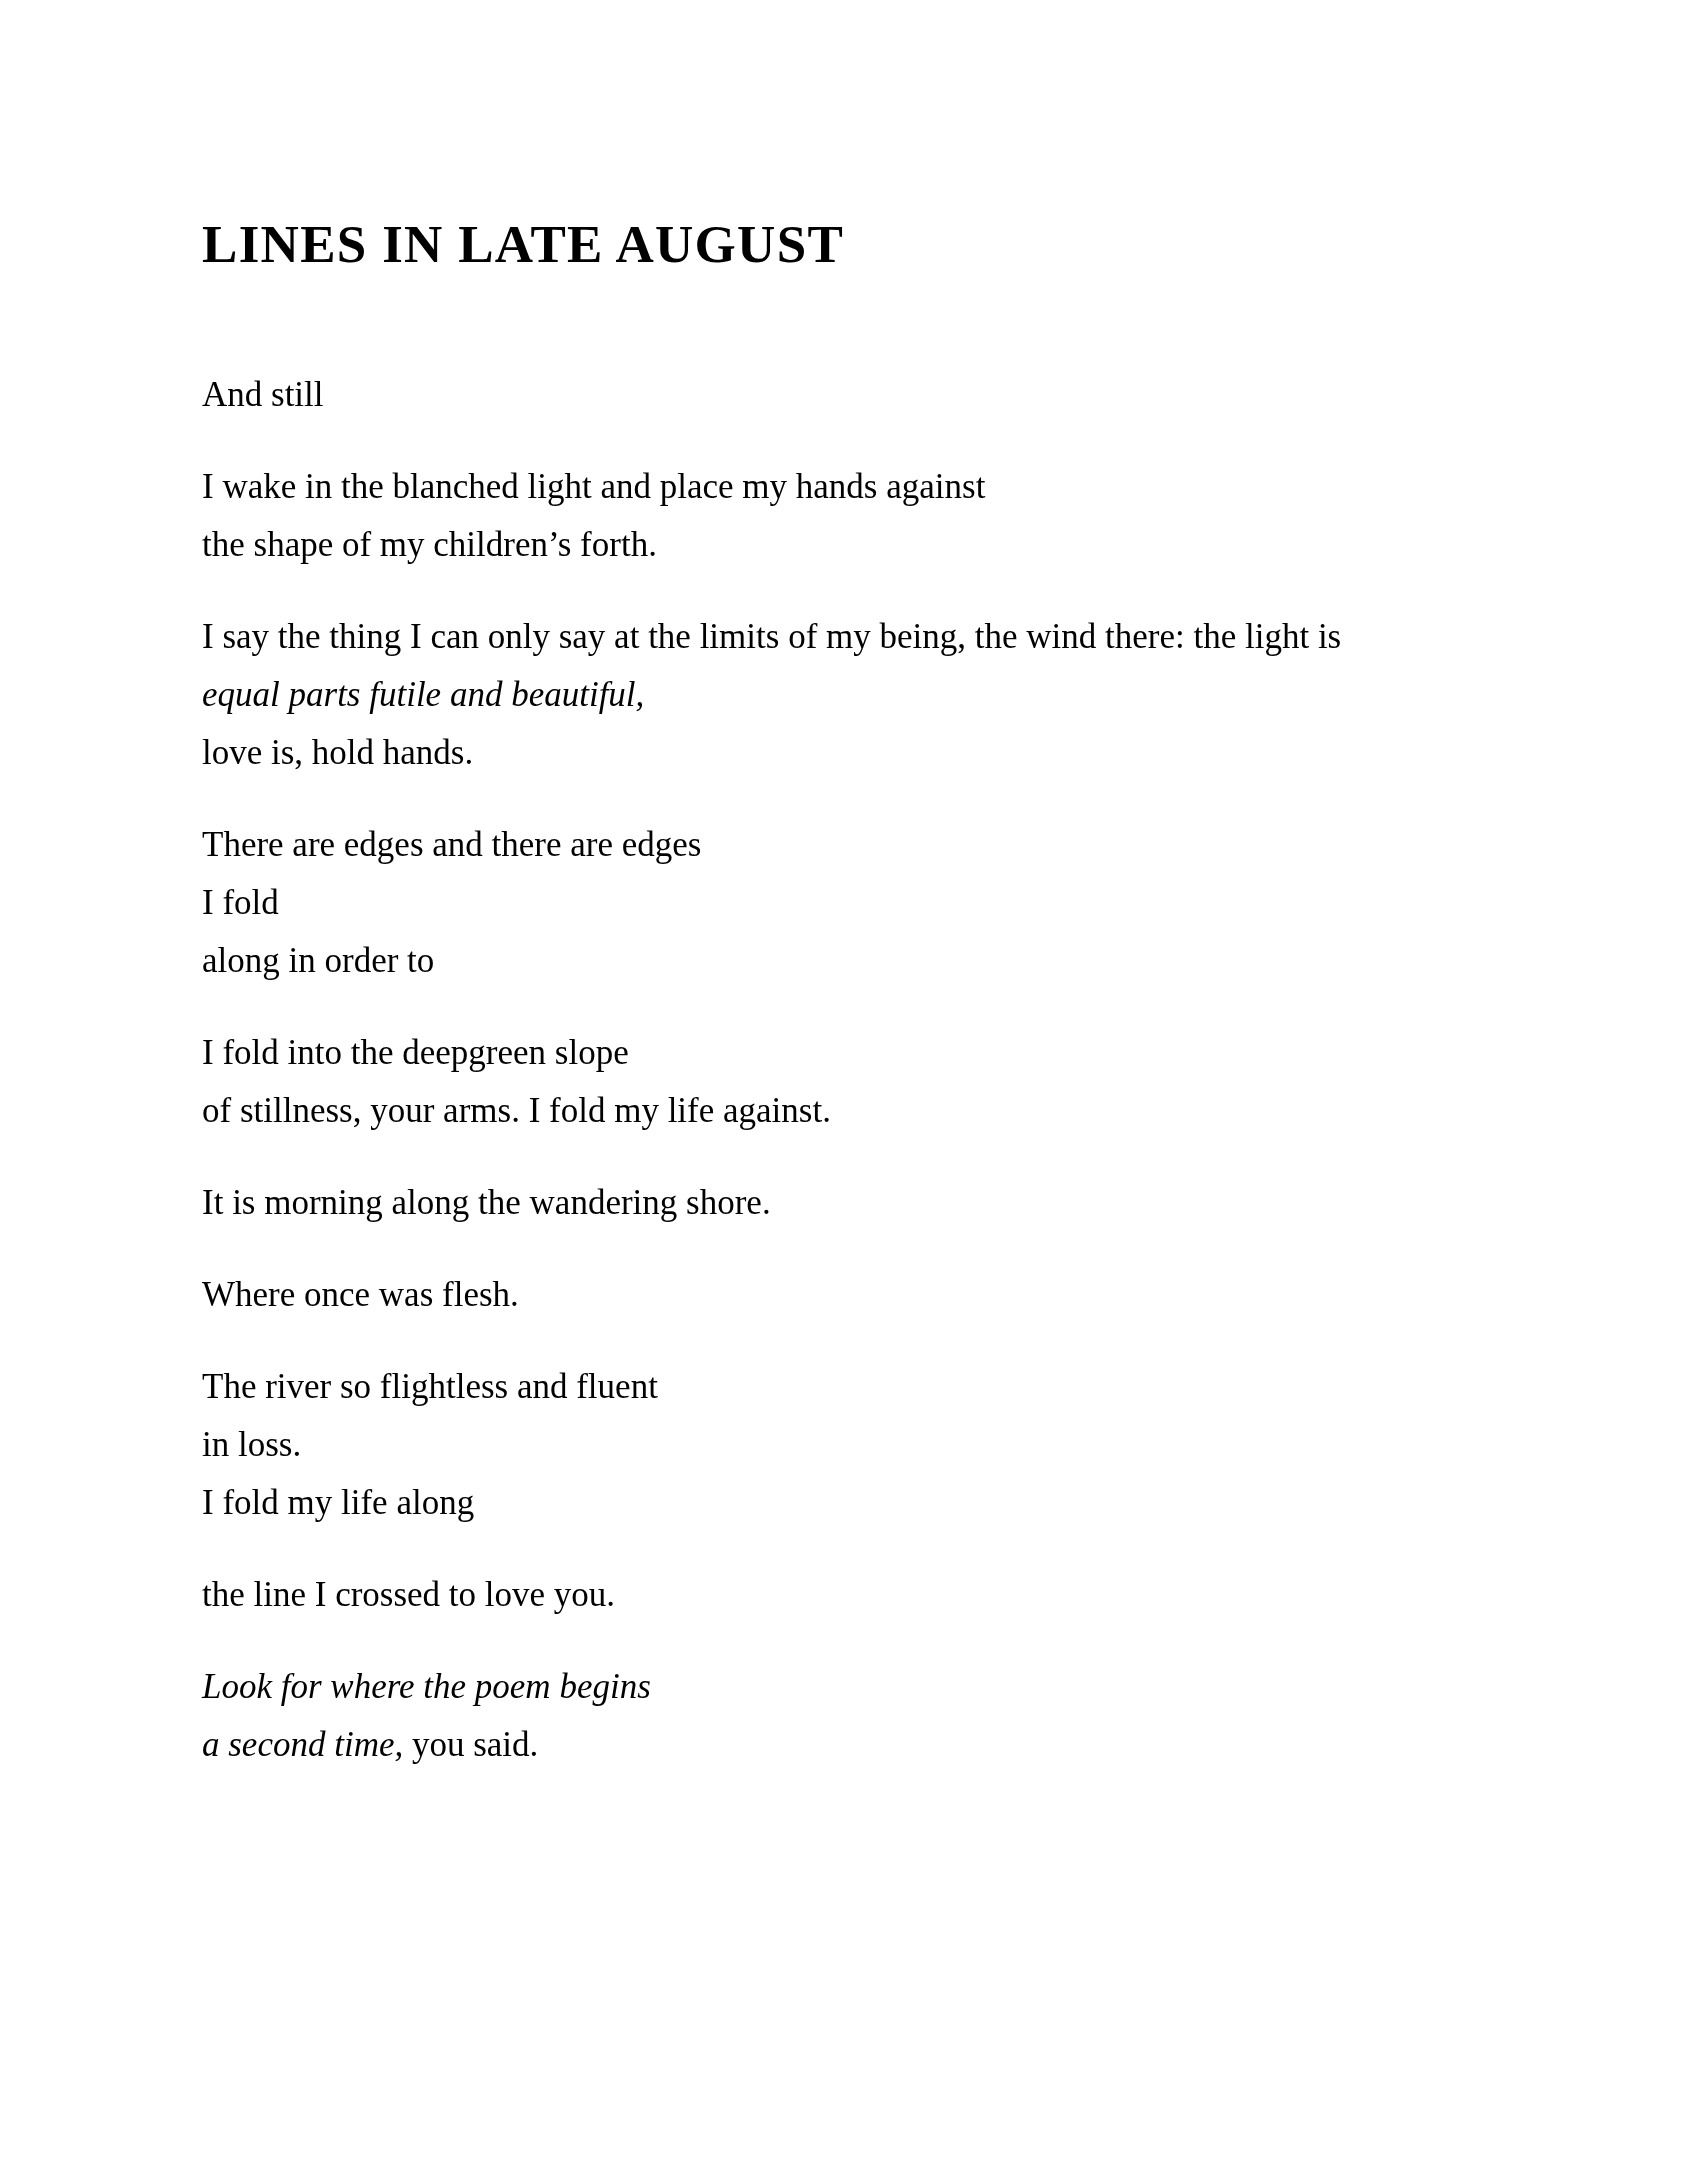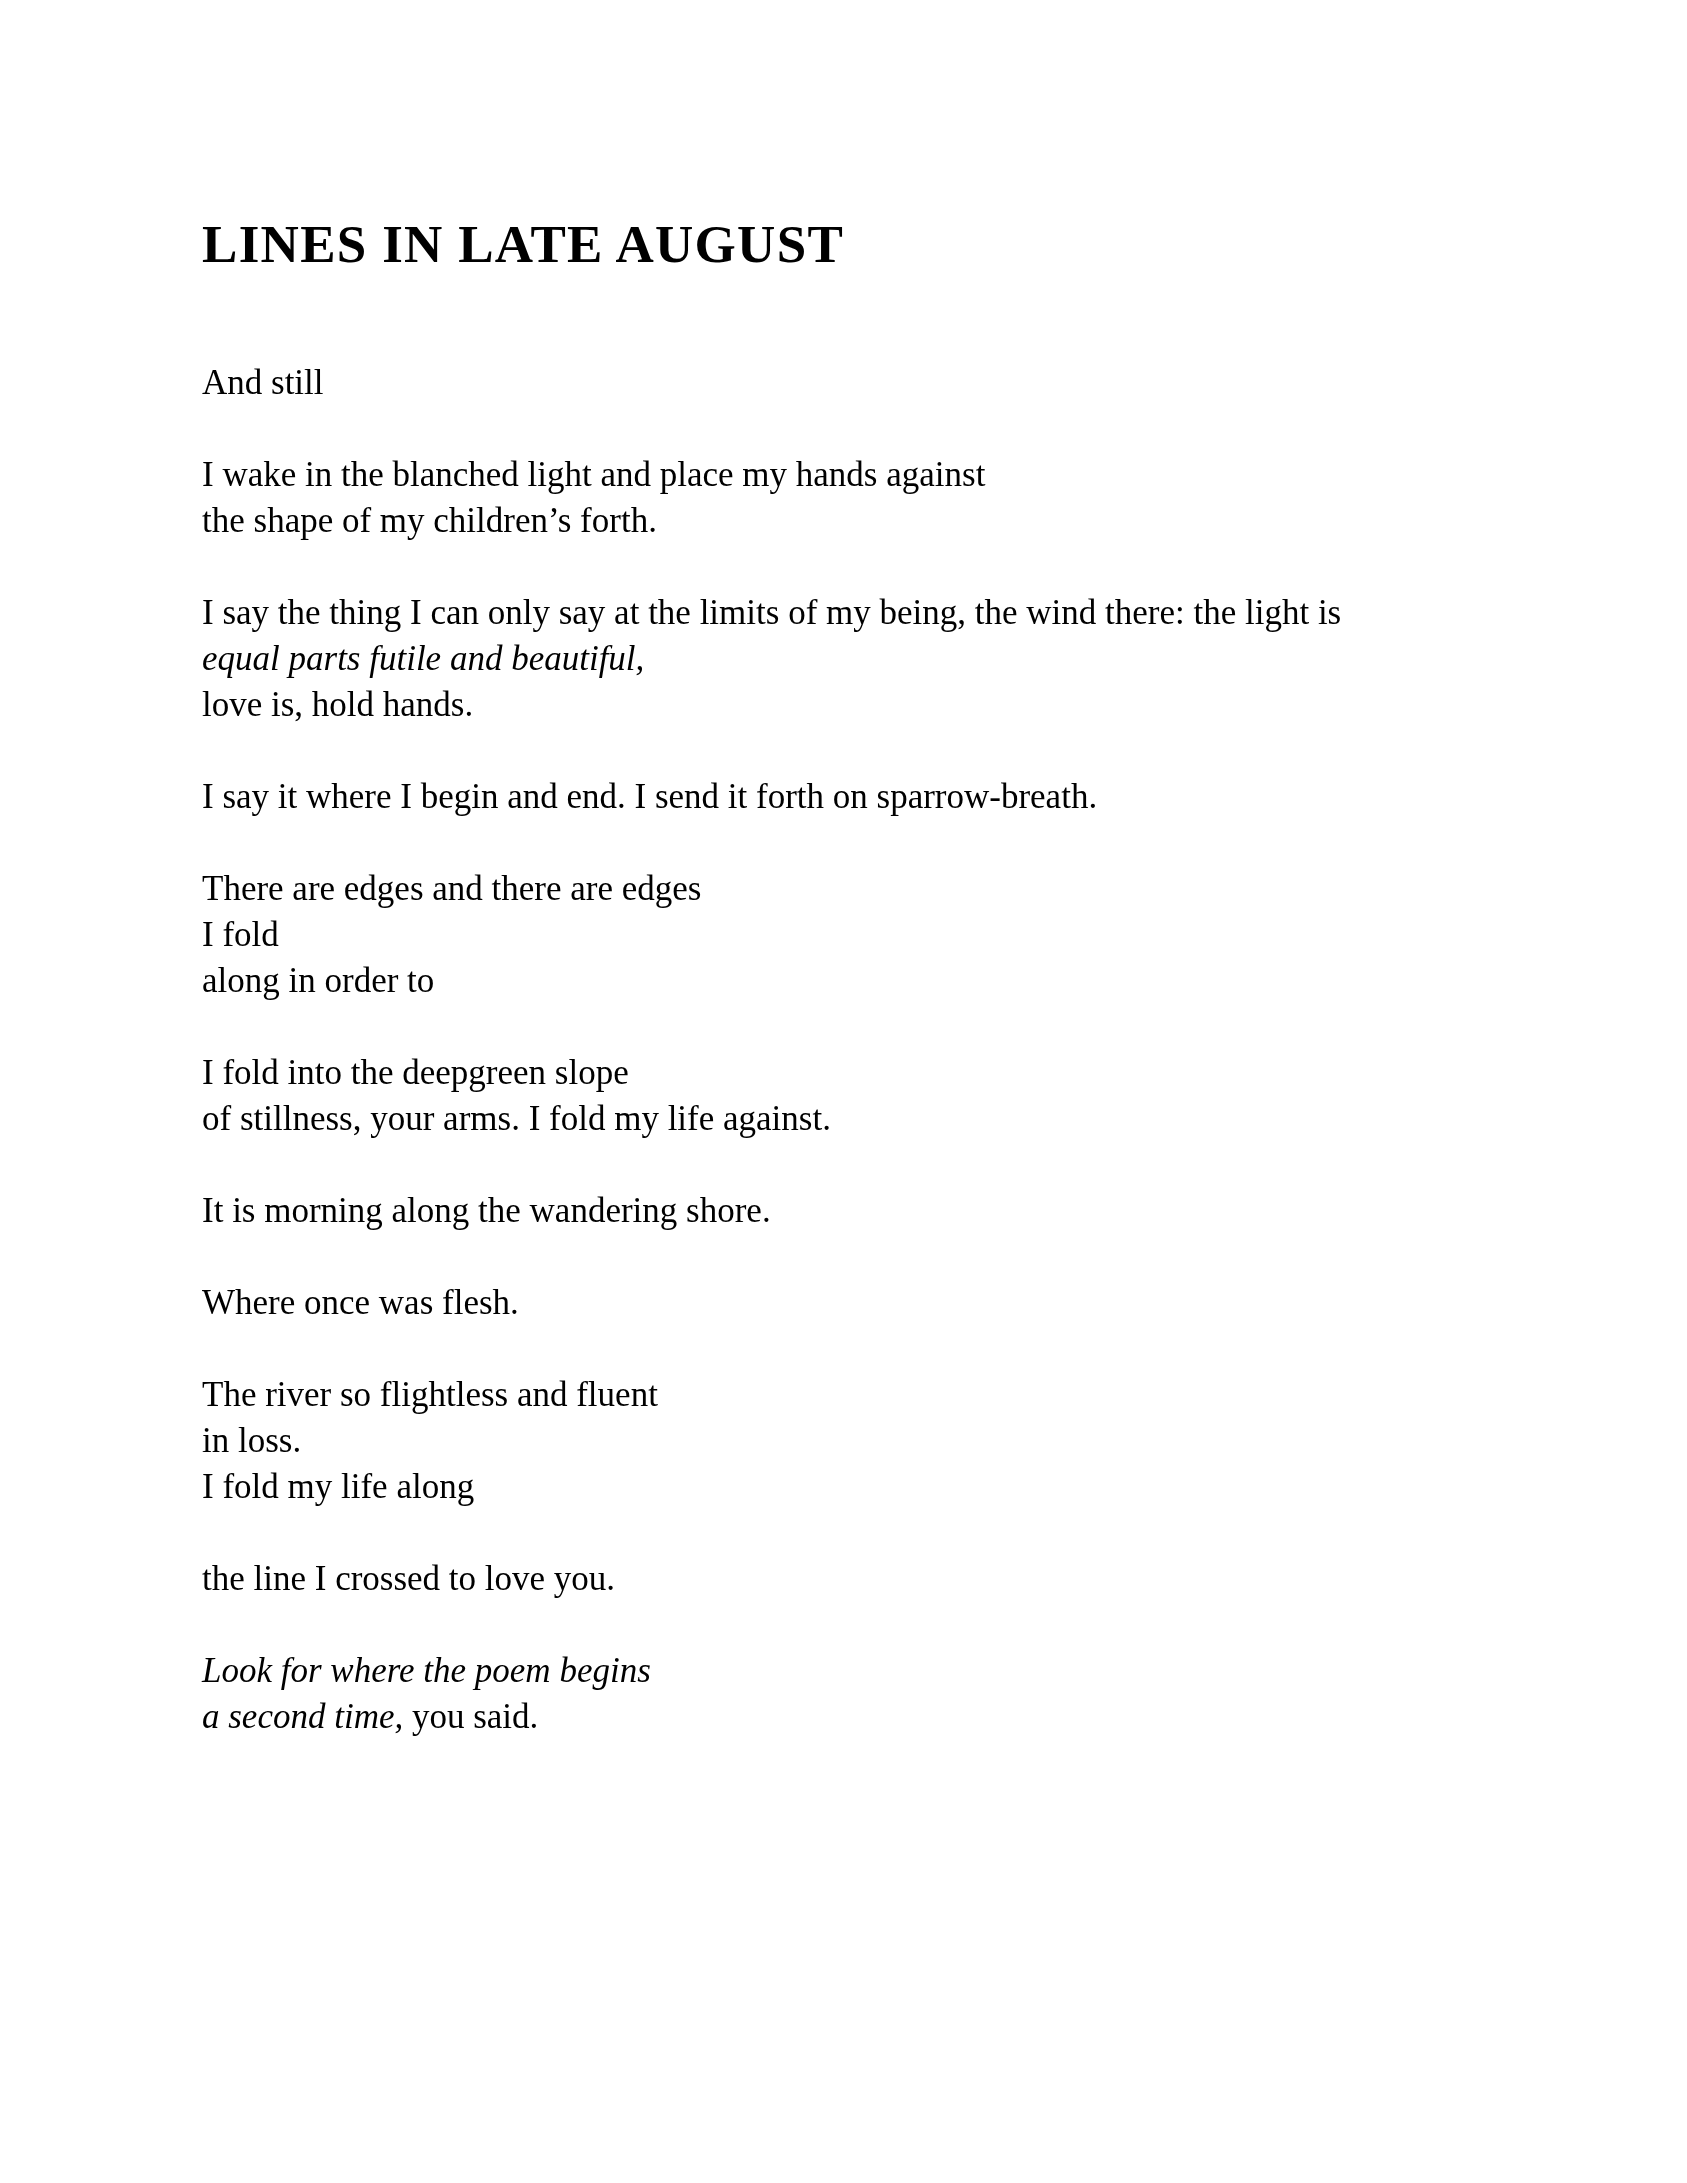--- a/index.html
+++ b/index.html
@@ -34,20 +34,21 @@
     width: 1330px;
     font-size: 35px;
     line-height: 46px;
   }
   .stanza {
     margin: 0 0 46px 0;
   }
   .line {
     min-height: 46px;
     white-space: nowrap;
+    margin-top: 12px;
   }
   .line em {
   }
 </style>
 </head>
 <body>
 
 <div class="page">
   <h1 class="doc-title">LINES IN LATE AUGUST</h1>
   <div class="poem">
@@ -55,23 +56,20 @@
         <div class="line"><span>And still</span></div>
       </div>
       <div class="stanza">
         <div class="line"><span>I wake in the blanched light and place my hands against</span></div>
         <div class="line"><span>the shape of my children’s forth.</span></div>
       </div>
       <div class="stanza">
         <div class="line"><span>I say the thing I can only say at the limits of my being, the wind there: the light is</span></div>
         <div class="line"><em>equal parts futile and beautiful,</em></div>
         <div class="line"><span>love is, hold hands.</span></div>
-      </div>
-      <div class="stanza">
-        <div class="line"><span>I say it where I begin and end. I send it forth on sparrow-breath.</span></div>
       </div>
       <div class="stanza">
         <div class="line"><span>There are edges and there are edges</span></div>
         <div class="line"><span>I fold</span></div>
         <div class="line"><span>along in order to</span></div>
       </div>
       <div class="stanza">
         <div class="line"><span>I fold into the deepgreen slope</span></div>
         <div class="line"><span>of stillness, your arms. I fold my life against.</span></div>
       </div>

